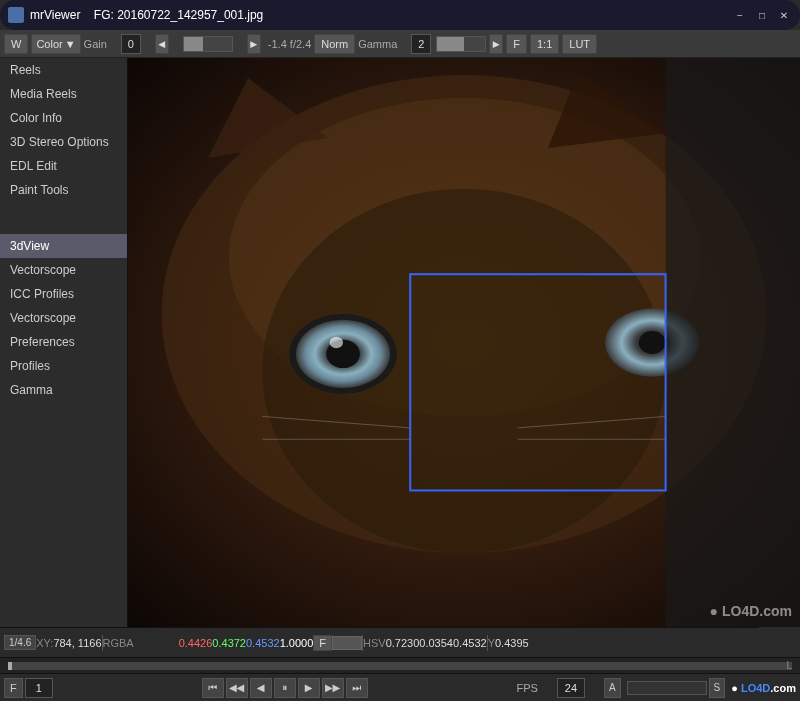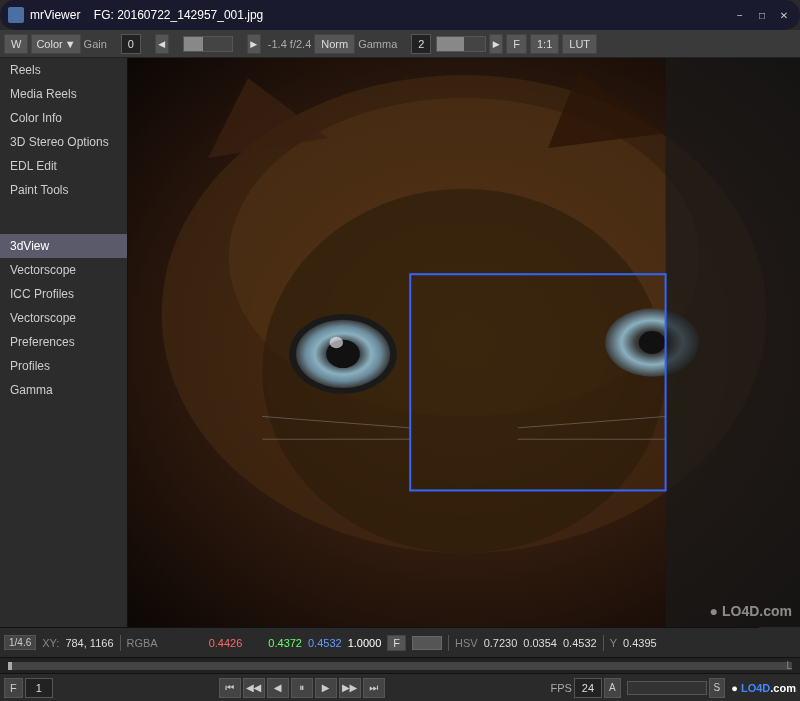--- a/index.html
+++ b/index.html
@@ -186,26 +186,25 @@
 
     
     #statusbar {
       width: 759px;
       height: 30px;
       background: #2a2a2a;
       border-top: 1px solid #111;
       display: flex;
       align-items: center;
       padding: 0 4px;
-      gap: 6px;
       font-size: 11px;
     }
     .status-label { color: #888; }
     .status-val-red { color: #ff6666; padding-left: 45px; }
-    .status-val-green { color: #66ff66; margin-left: 20px; }
+    .status-val-green { color: #66ff66; }
     .status-val-blue { color: #6699ff; }
     .status-val-white { color: #ffffff; }
     .status-val { color: #ddd; }
     .status-sep {
       width: 1px; height: 16px;
       background: #555;
     }
     .status-zoom {
       background: #444;
       padding: 1px 4px;
@@ -269,21 +268,21 @@
       width: 22px; height: 20px;
       background: #444;
       border: 1px solid #555;
       color: #ccc;
       display: flex; align-items: center; justify-content: center;
       cursor: pointer;
       font-size: 10px;
     }
     .pb-spacer { flex: 1; }
     .pb-fps-group {
-      display: flex; align-items: center; gap: 2px;
+      display: flex; align-items: center; gap: 19px;
     }
     .pb-fps-input {
       width: 28px; height: 20px;
       background: #222;
       color: #ddd;
       border: 1px solid #555;
       font-size: 11px;
       text-align: center;
     }
     .pb-small-btn {

